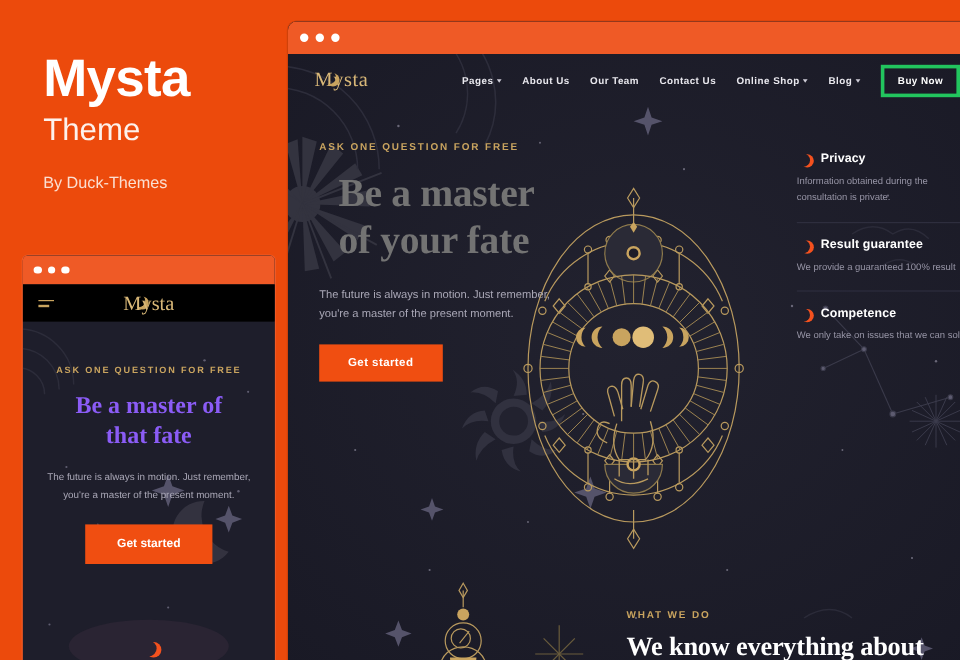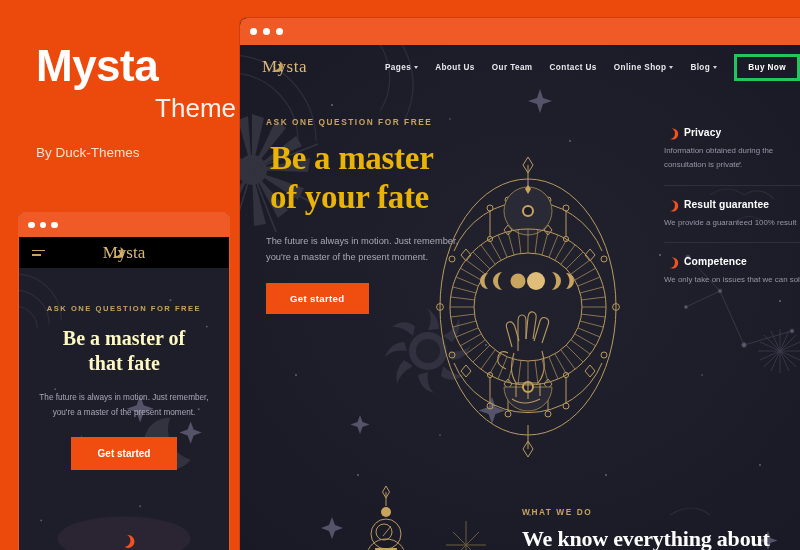--- a/index.html
+++ b/index.html
@@ -12,21 +12,20 @@
 
   
   .promo{position:absolute;left:36px;top:44px;width:200px;}
   .promo-title{
     font-size:44px;font-weight:bold;color:#ffffff;line-height:1.0;
     letter-spacing:-0.5px;margin:0;
   }
   .promo-sub{
     font-size:26px;color:#fdf1ec;font-weight:normal;line-height:1.1;
     margin:6px 0 0 0;
-    text-align:right;
   }
   .promo-by{
     font-size:13.5px;color:#fbdfd2;margin:22px 0 0 0;
   }
 
   
   .browser{
     position:absolute;left:240px;top:18px;width:576px;height:540px;
     background:#1d1d2b;overflow:hidden;
     border-top-left-radius:7px;
@@ -78,21 +77,21 @@
   }
 
   
   .hero{position:relative;z-index:4;padding:28px 0 0 26px;width:230px;}
   .eyebrow{
     font-size:8.3px;font-weight:bold;color:#c9a45f;letter-spacing:1.55px;
     margin:0 0 12px 0;
   }
   .h1{
     font-family:"Liberation Serif", serif;
-    font-size:33px;line-height:1.18;color:#eab308;margin:4px;font-weight:bold;
+    font-size:33px;line-height:1.18;color:#737373;margin:16px;font-weight:bold;
     letter-spacing:-0.3px;
   }
   .lead{
     font-size:9.3px;line-height:1.75;color:#a9a7b6;margin:16px 0 0 0;width:200px;
   }
   .cta{
     display:inline-block;margin-top:18px;background:#f04e11;color:#fff;
     font-size:9.6px;font-weight:bold;letter-spacing:0.35px;
     padding:10px 24px;border:none;
   }
@@ -151,21 +150,21 @@
     position:absolute;left:7px;top:2px;width:11px;height:11px;border-radius:50%;
     box-shadow:3px 2px 0 0 #c9a45f;
   }
   .m-body{position:relative;height:283px;overflow:hidden;}
   .m-inner{position:relative;z-index:4;text-align:center;padding:36px 14px 0;}
   .m-eyebrow{
     font-size:7.6px;font-weight:bold;color:#c9a45f;letter-spacing:1.5px;margin:0;
   }
   .m-h1{
     font-family:"Liberation Serif", serif;font-size:20px;line-height:1.25;
-    color:#fef9c3;margin:13px 0 0 0;font-weight:bold;
+    color:#8b5cf6;margin:13px 0 0 0;font-weight:bold;
   }
   .m-lead{
     font-size:8.2px;line-height:1.85;color:#a9a7b6;margin:14px 6px 0;
   }
   .m-cta{
     display:inline-block;margin-top:17px;background:#f04e11;color:#fff;
     font-size:10px;font-weight:bold;padding:11px 27px;
   }
   .m-moon{
     position:absolute;left:50%;bottom:4px;transform:translateX(-50%);

